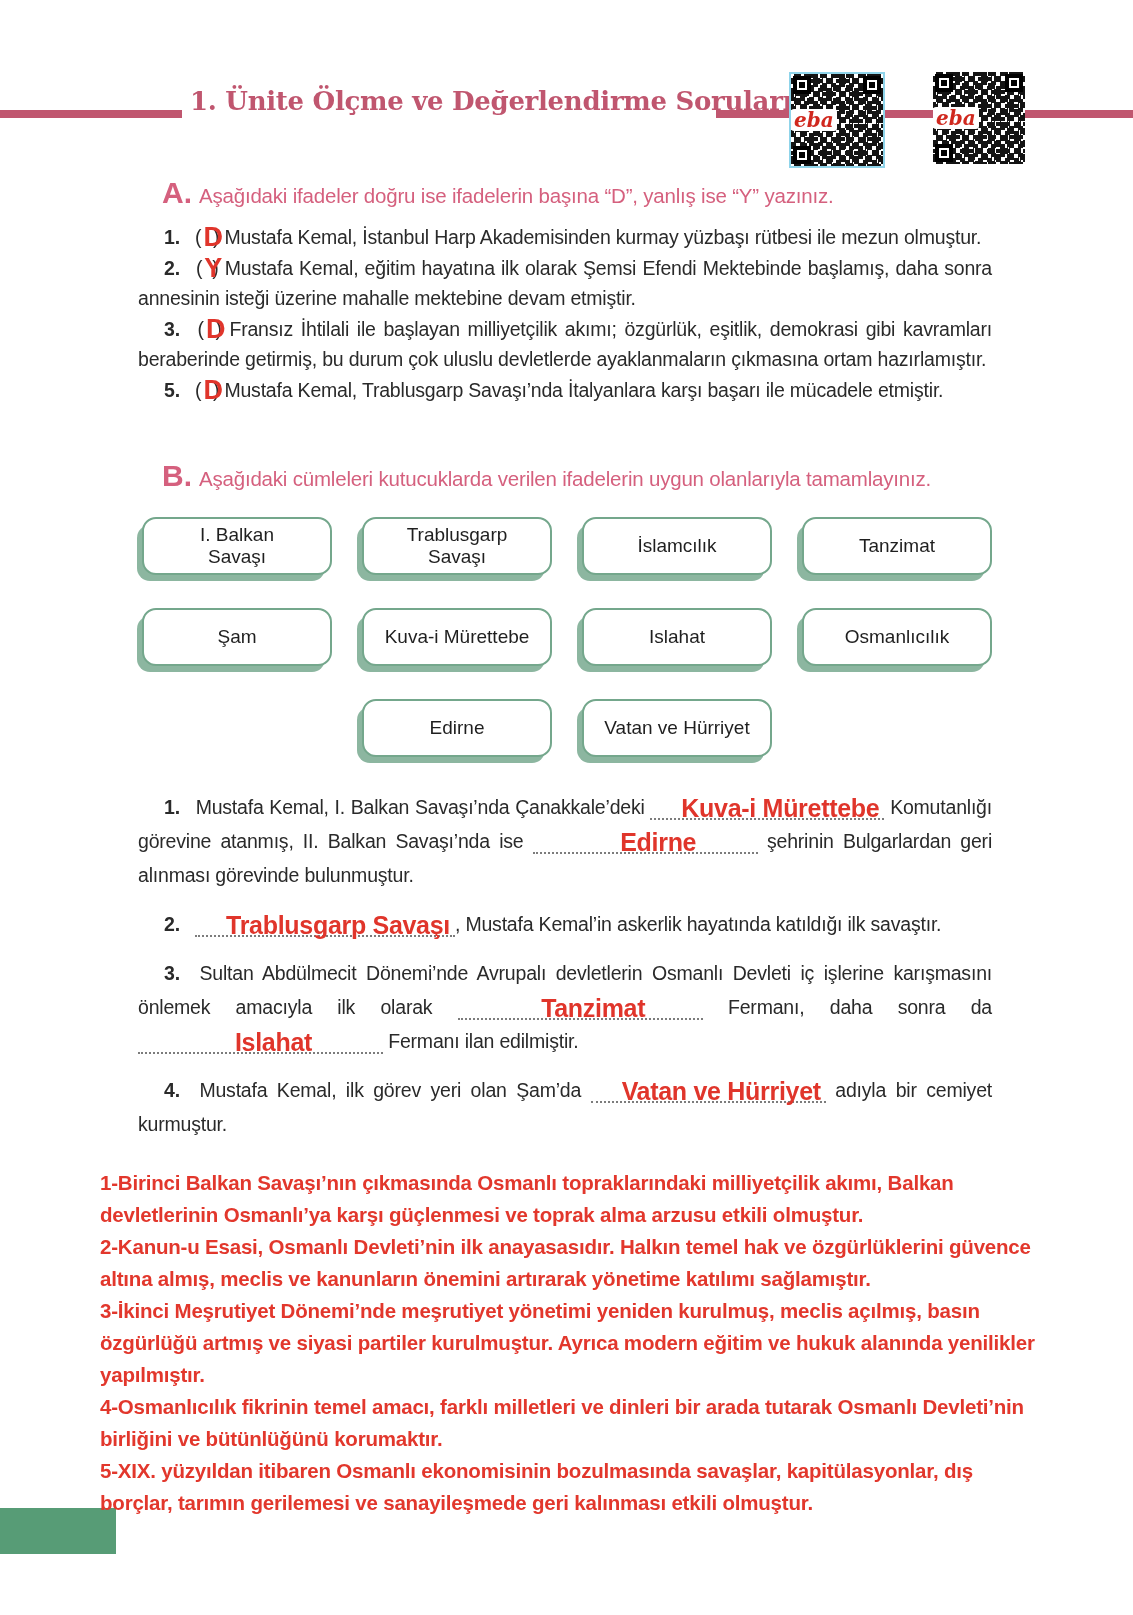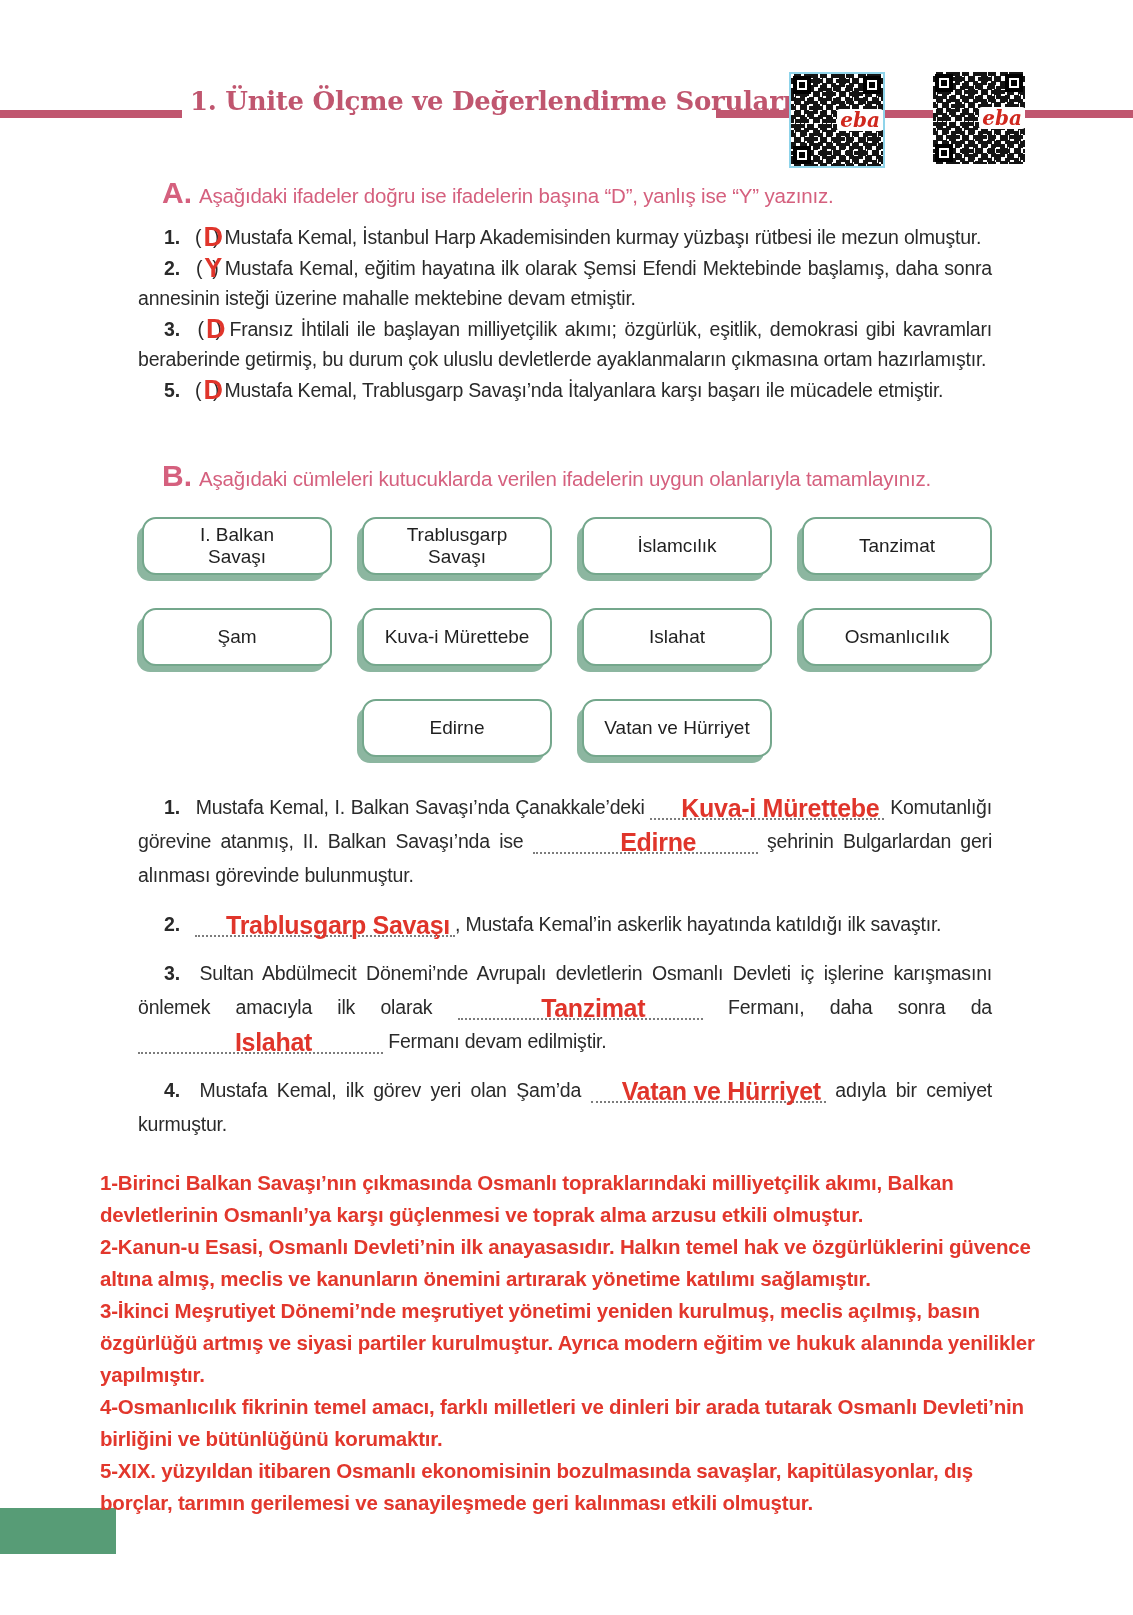--- a/index.html
+++ b/index.html
@@ -20,21 +20,21 @@
   }
   .qr{position:absolute;top:72px;width:92px;height:92px;background:
       conic-gradient(#141414 25%, transparent 0 50%, #141414 0 75%, transparent 0) 0 0/9px 9px,
       conic-gradient(#141414 25%, #ffffff 0 50%, #141414 0 75%, #ffffff 0) 3px 4px/13px 13px;
   }
   .qr1{left:789px;border:2px solid #8fd4ea;}
   .qr2{left:933px;}
   .qr .f{position:absolute;width:18px;height:18px;border:4px solid #000;background:#fff;box-sizing:border-box;}
   .qr .f::after{content:"";position:absolute;inset:2px;background:#000;}
   .f.tl{left:2px;top:2px}.f.tr{right:2px;top:2px}.f.bl{left:2px;bottom:2px}
-  .eba-wrap{position:absolute;inset:0;display:flex;align-items:center;justify-content:flex-end;}
+  .eba-wrap{position:absolute;inset:0;display:flex;align-items:center;justify-content:flex-start;}
   .eba{background:#fff;padding:0 3px;border-radius:3px;
        font-family:"DejaVu Serif",serif;font-style:italic;font-weight:bold;
        font-size:20px;color:#d0281e;line-height:22px;}
   
   .content{position:absolute;left:138px;top:178px;width:854px;}
   .sec-head{display:flex;align-items:baseline;padding-left:24px;margin:0 0 14px 0;}
   .sec-head.b{margin-top:56px;}
   .sec-letter{font-size:30px;font-weight:bold;color:#d5607e;margin-right:7px;line-height:1;}
   .sec-text{font-size:20.5px;font-weight:normal;color:#d5607e;letter-spacing:-0.2px;}
   
@@ -187,21 +187,21 @@
       <span class="num">2.</span>
       <span class="blank w220"><span class="ansred">Trablusgarp Savaşı</span></span><span>, Mustafa Kemal’in askerlik hayatında katıldığı ilk savaştır.</span>
     </p>
 
     <p class="fill">
       <span class="num">3.</span>
       <span>Sultan Abdülmecit Dönemi’nde Avrupalı devletlerin Osmanlı Devleti iç işlerine karışmasını önlemek amacıyla ilk olarak</span>
       <span class="blank w235"><span class="ansred">Tanzimat</span></span>
       <span>Fermanı, daha sonra da</span>
       <span class="blank w235"><span class="ansred">Islahat</span></span>
-      <span>Fermanı devam edilmiştir.</span>
+      <span>Fermanı ilan edilmiştir.</span>
     </p>
 
     <p class="fill">
       <span class="num">4.</span>
       <span>Mustafa Kemal, ilk görev yeri olan Şam’da</span>
       <span class="blank w200"><span class="ansred">Vatan ve Hürriyet</span></span>
       <span>adıyla bir cemiyet kurmuştur.</span>
     </p>
 
 

